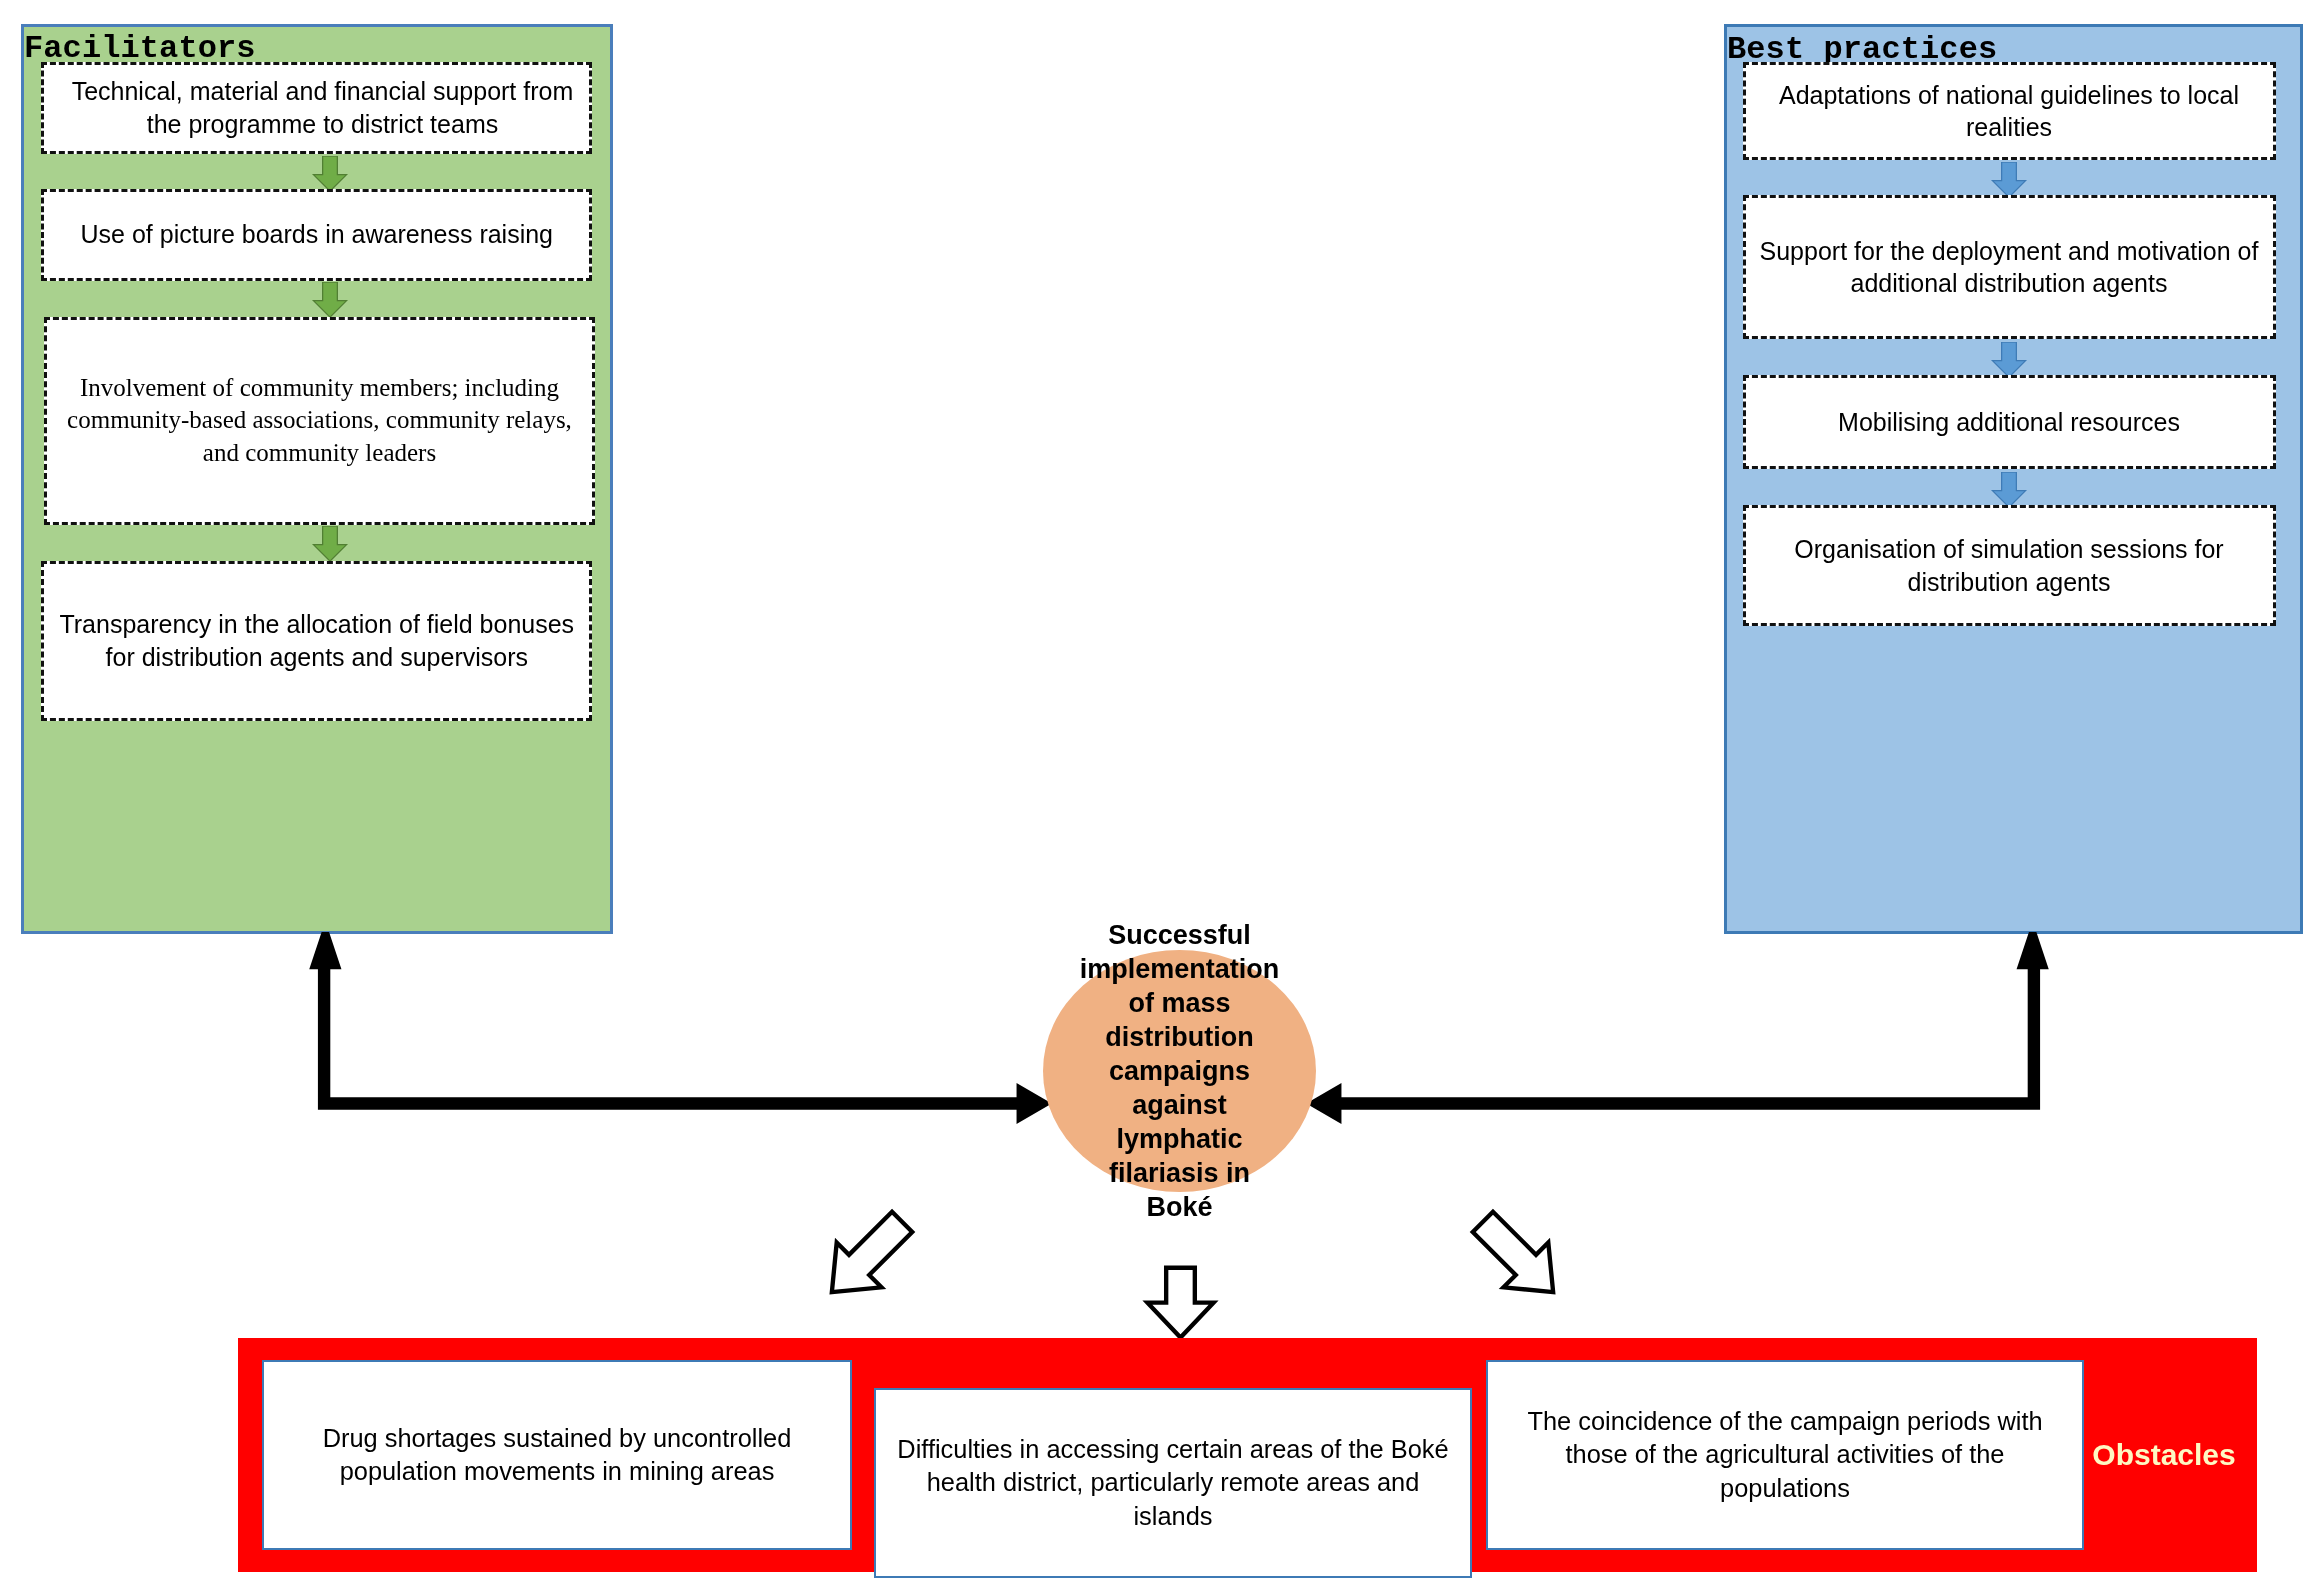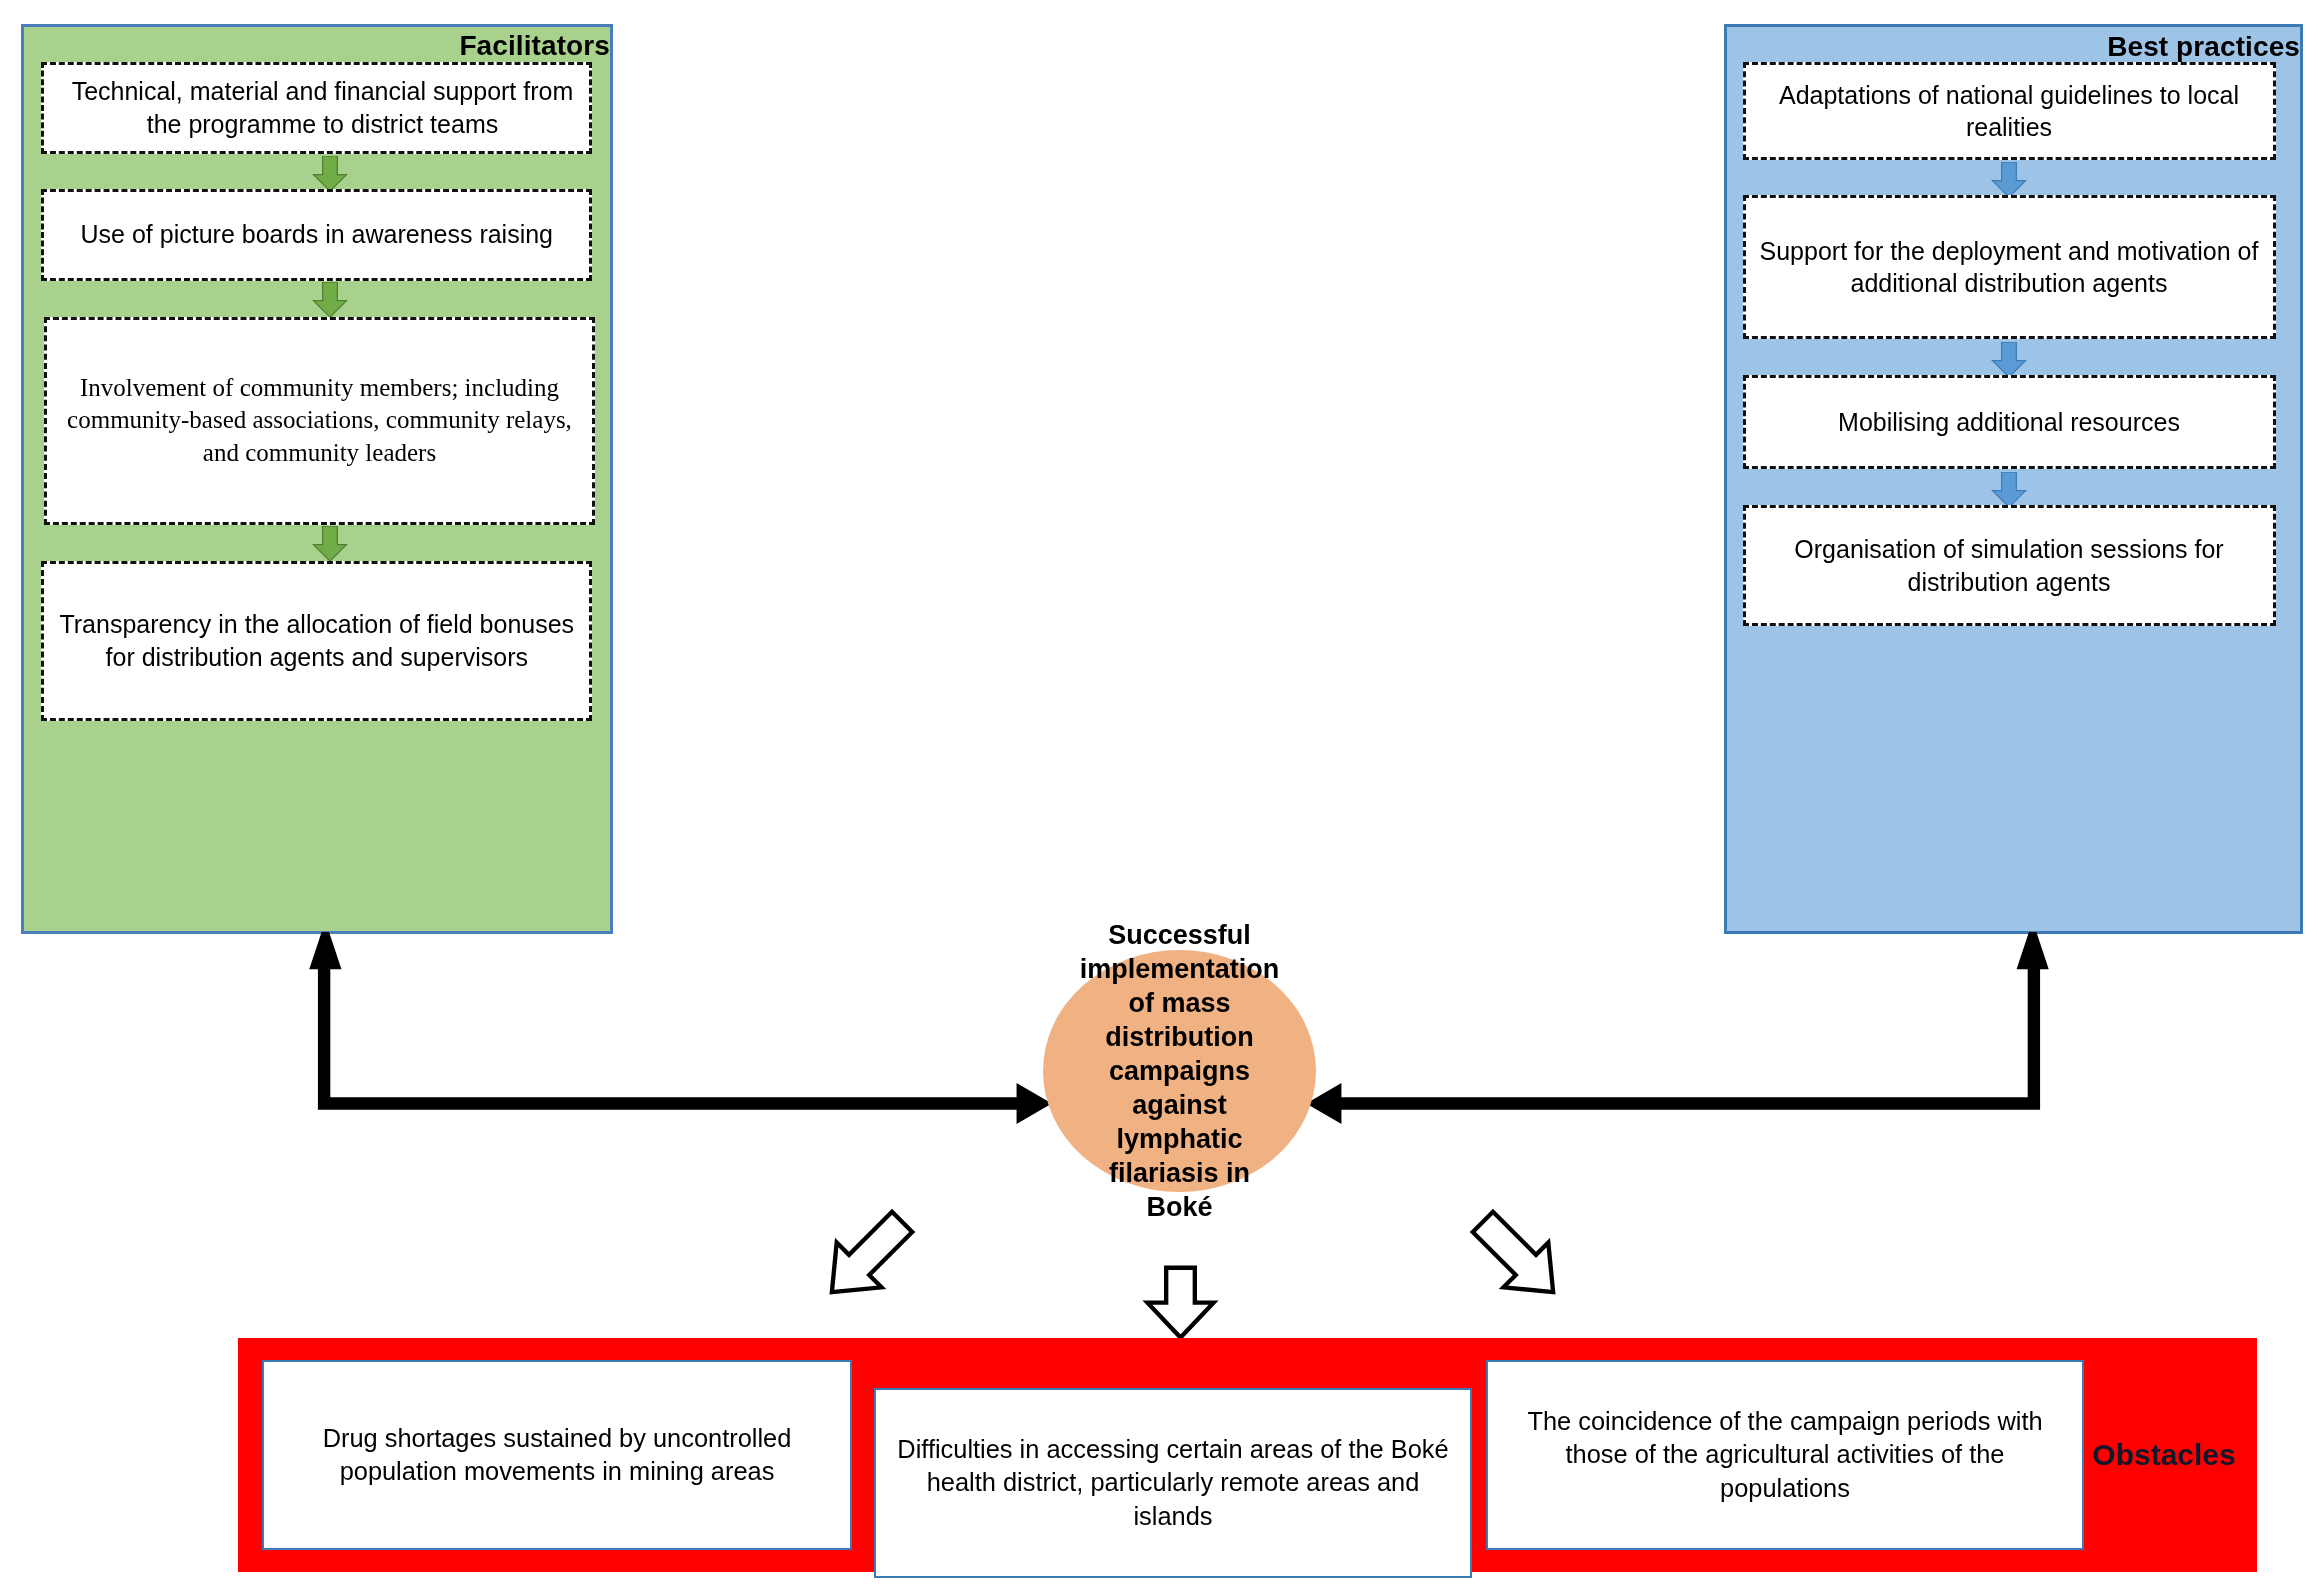--- a/index.html
+++ b/index.html
@@ -11,22 +11,22 @@
   
   #facilitators-panel{
     left:21px;top:23.5px;width:592px;height:910px;
     background:#A9D18E;border:3.1px solid #4A7EBB;
   }
   #bestpractices-panel{
     left:1724px;top:24px;width:579px;height:910px;
     background:#9DC3E6;border:3.1px solid #3D7AB5;padding-left:28px;
   }
   .panel-title{
-    position:absolute;left:0;right:0;top:3.7px;text-align:right;
-    font-weight:bold;font-size:28px;letter-spacing:0.1px;
+    position:absolute;left:0;right:0;top:3.7px;text-align:left;
+    font-weight:bold;font-size:32px;letter-spacing:0.1px;font-family:Liberation Mono, monospace;
   }
   .step-box{
     position:absolute;box-sizing:border-box;background:#ffffff;
     border:3.1px dashed #111111;
     display:flex;align-items:center;justify-content:center;
     text-align:center;line-height:1.30;font-size:25px;padding:3.7px 8.7px;
   }
   .step-box span{display:block;width:100%;}
 
   
@@ -75,21 +75,21 @@
     display:flex;align-items:center;justify-content:center;
     text-align:center;line-height:1.30;font-size:25.4px;padding:3.7px 11px;top:22px;height:190px;
   }
   .obstacle-box span{display:block;width:100%;}
   #obstacle-1{left:24px;width:590px;}
   #obstacle-2{left:636px;width:598px;margin-top:28px;}
   #obstacle-3{left:1248px;width:598px;}
   #obstacles-label{
     position:absolute;left:1855px;top:22px;width:142px;height:190px;
     display:flex;align-items:center;justify-content:center;
-    font-weight:bold;font-size:30px;color:#0f172a;text-align:center;
+    font-weight:bold;font-size:30px;color:#fef9c3;text-align:center;
   }
 </style>
 </head>
 <body>
 
 <div class="panel" id="facilitators-panel">
   <div class="panel-title">Facilitators</div>
 
   <div class="step-box" id="fac-step-1">
     <span>Technical, material and financial support from the programme to district teams</span>

